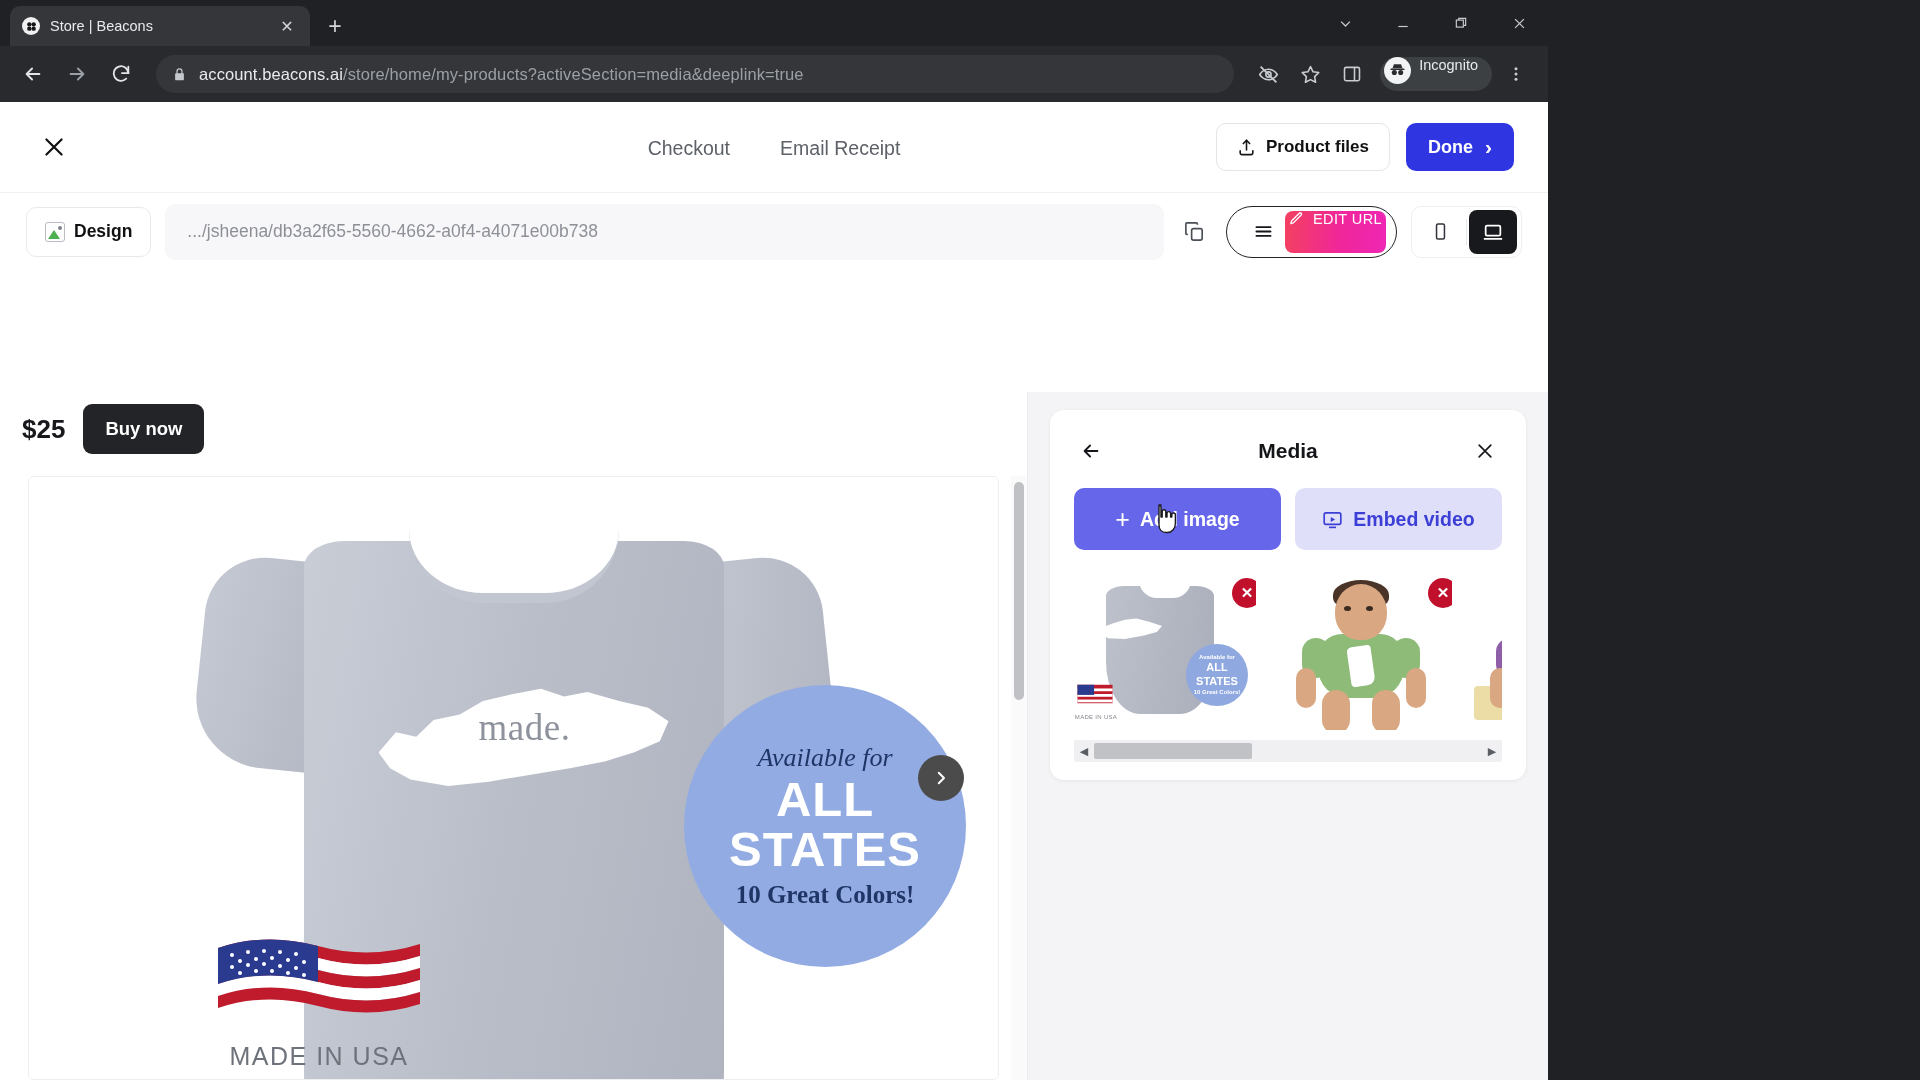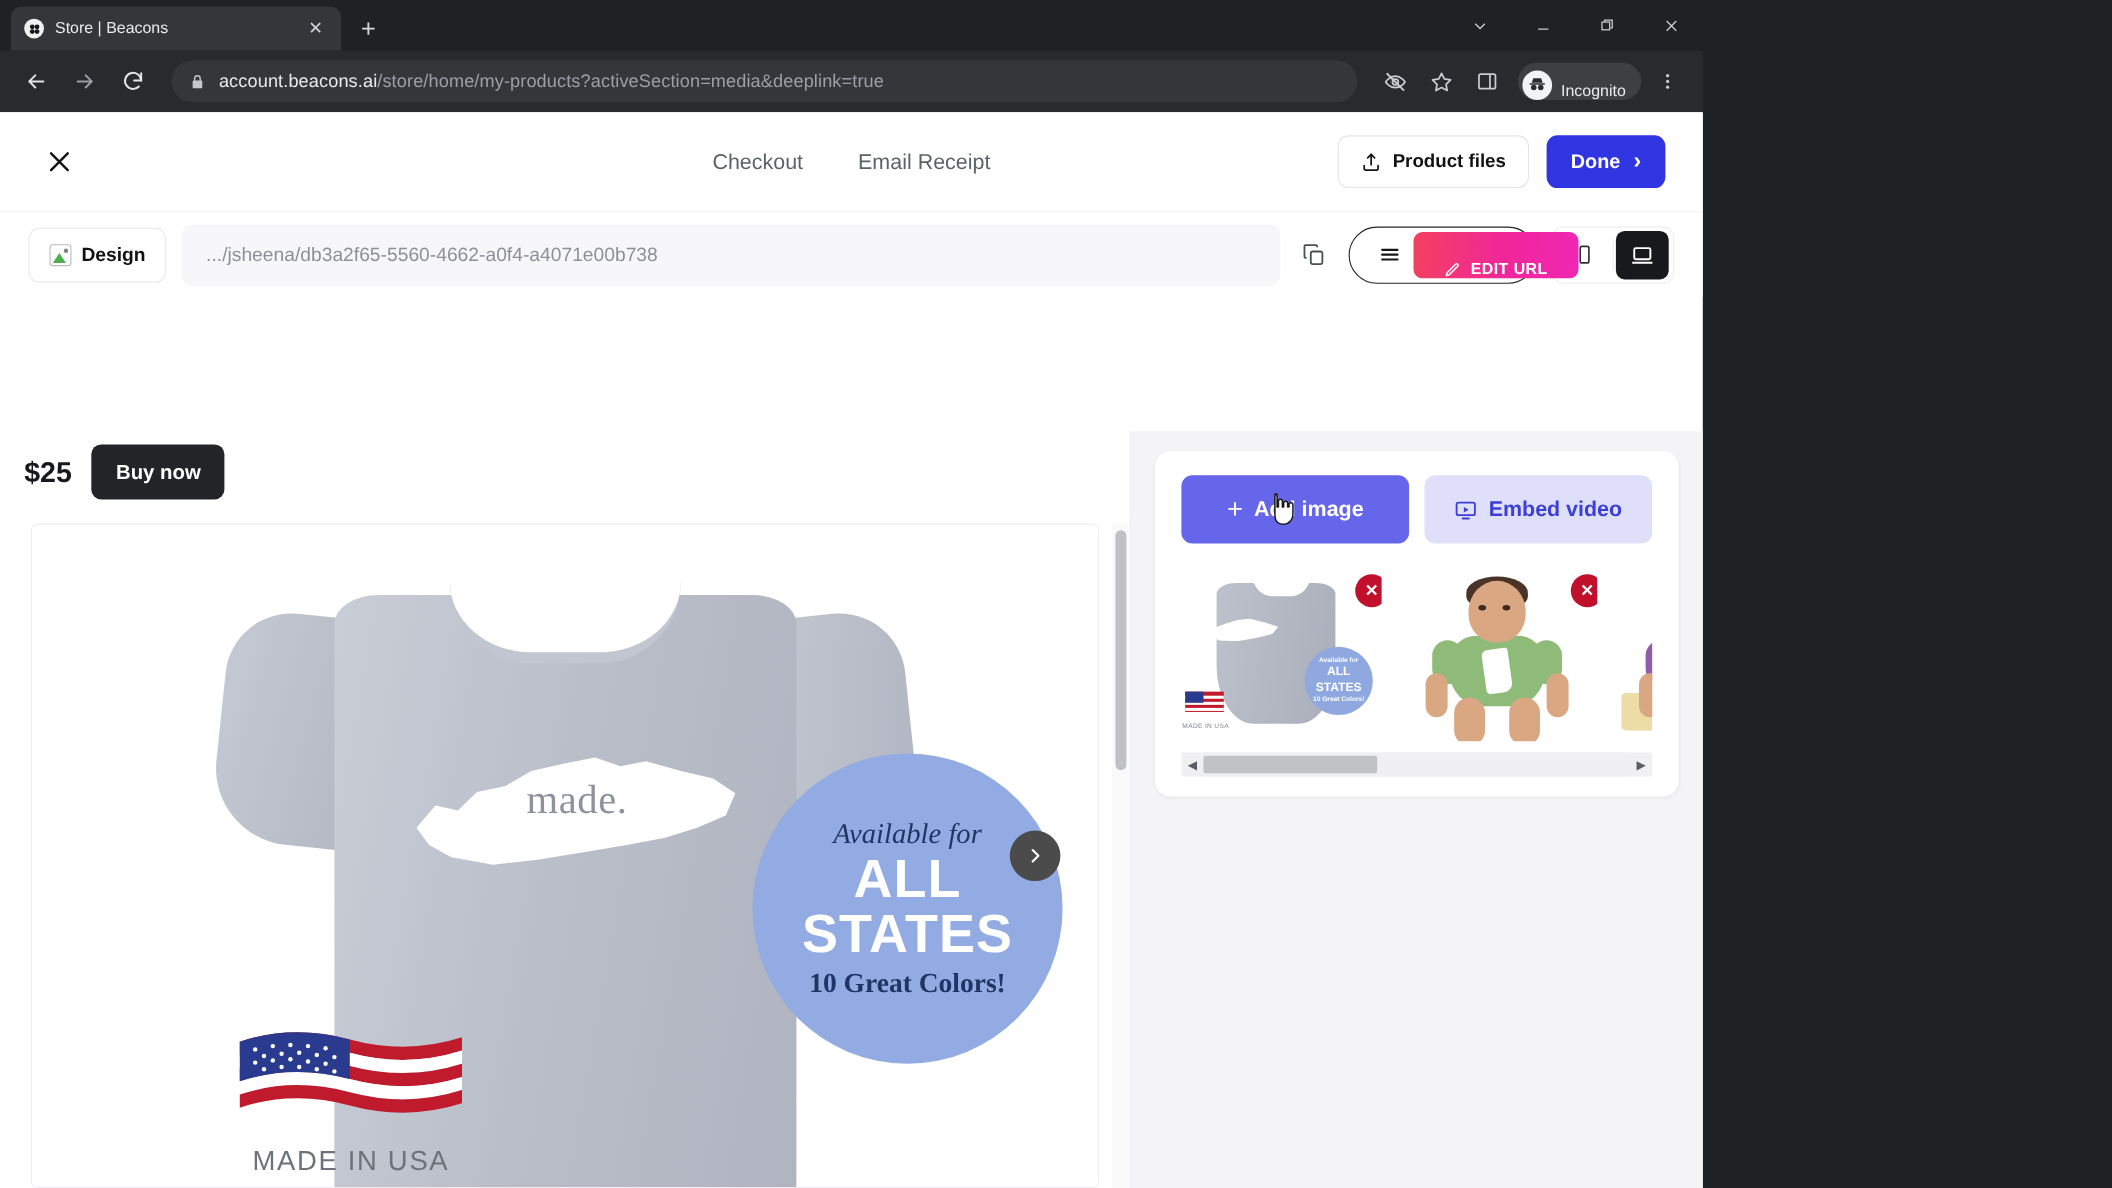--- a/index.html
+++ b/index.html
@@ -62,21 +62,21 @@
   .omnibox-url {
     font-size: 16.5px; color: #9aa0a6; white-space: nowrap; overflow: hidden;
     letter-spacing: .1px;
   }
   .omnibox-url b { color: #e8eaed; font-weight: 400; }
   .tb-icon {
     width: 36px; height: 36px; display: flex; align-items: center; justify-content: center;
     color: #c9ccd1; flex: 0 0 36px;
   }
   .incognito-pill {
-    height: 34px; background: #3c4043; border-radius: 17px; display: flex; align-items: flex-end;
+    height: 34px; background: #3c4043; border-radius: 17px; display: flex; align-items: flex-start;
     gap: 8px; padding: 0 14px 0 4px; margin-left: 4px;
   }
   .incognito-av {
     width: 27px; height: 27px; border-radius: 50%; background: #f1f3f4;
     display: flex; align-items: center; justify-content: center;
   }
   .incognito-label { color: #e8eaed; font-size: 14.5px; }
 
   
   .viewport {
@@ -144,24 +144,24 @@
   .url-field {
     flex: 1; height: 56px; background: #f7f7f9; border-radius: 10px;
     display: flex; align-items: center; padding: 0 22px; min-width: 0;
     position: relative;
   }
   .url-text {
     font-size: 17.5px; color: #8d9097; white-space: nowrap; overflow: hidden;
     text-overflow: ellipsis;
   }
   .btn-editurl {
-    height: 42px; border-radius: 8px; padding: 0 28px;
+    height: 42px; border-radius: 8px; padding: 0 4px;
     background: linear-gradient(95deg, #f3415f 0%, #f0269a 55%, #ef27b4 100%);
-    color: #fff; font-size: 14.5px; font-weight: 700; letter-spacing: .4px;
-    display: flex; align-items: flex-end; gap: 9px; margin-right: 4px;
+    color: #fff; font-size: 14.5px; font-weight: 400; letter-spacing: .4px;
+    display: flex; align-items: flex-start; gap: 9px; margin-right: 4px;
   }
   .icon-copy { width: 34px; height: 34px; display: flex; align-items: center; justify-content: center; color: #4a4e55; }
   .btn-sections {
     height: 52px; border: 1.8px solid #23242a; border-radius: 26px; background: #fff;
     display: flex; align-items: center; gap: 12px; padding: 0 26px;
     font-size: 18.5px; font-weight: 700; color: #111;
   }
   .seg {
     height: 52px; border: 1.5px solid #eceef0; border-radius: 10px; background: #fff;
     display: flex; align-items: center; padding: 4px; gap: 2px;
@@ -652,20 +652,33 @@
           </div>
         </div>
 
         <div class="vscroll">
           <div class="vscroll-thumb"></div>
         </div>
       </div>
 
       <div class="side-panel">
         <div class="panel-card">
+          <div class="panel-head">
+            <div class="panel-back">
+              <svg width="22" height="22" viewBox="0 0 24 24" fill="none" stroke="currentColor" stroke-width="2" stroke-linecap="round" stroke-linejoin="round">
+                  <path d="M19 12H5M11 18l-6-6 6-6"></path>
+                </svg>
+            </div>
+            <div class="panel-title">Media</div>
+            <div class="panel-x">
+              <svg width="20" height="20" viewBox="0 0 24 24" stroke="currentColor" stroke-width="2" stroke-linecap="round">
+                  <path d="M5 5l14 14M19 5L5 19"></path>
+                </svg>
+            </div>
+          </div>
 
 
           <div class="panel-actions">
             <div class="btn-addimg">
               <span style="font-size:25px;font-weight:400;line-height:1">+</span>
               <span>Add image</span>
               <span class="cursor-hand">
                 <svg width="26" height="34" viewBox="0 0 26 34">
                     <path d="M7 3c1.1 0 2 .9 2 2v10h1.2V9.6c0-1 .8-1.8 1.8-1.8s1.8.8 1.8 1.8V15h1.2v-3.6c0-1 .8-1.8 1.8-1.8s1.8.8 1.8 1.8V15h1.2v-2.2c0-1 .8-1.8 1.8-1.8s1.8.8 1.8 1.8v8.4c0 5-3.2 9.3-8.2 9.3H14c-4.4 0-7-3.4-7-7.8V5c0-1.1.9-2 2-2z" fill="#fff" stroke="#1b1b1b" stroke-width="1.4" stroke-linejoin="round"></path>
                   </svg>

